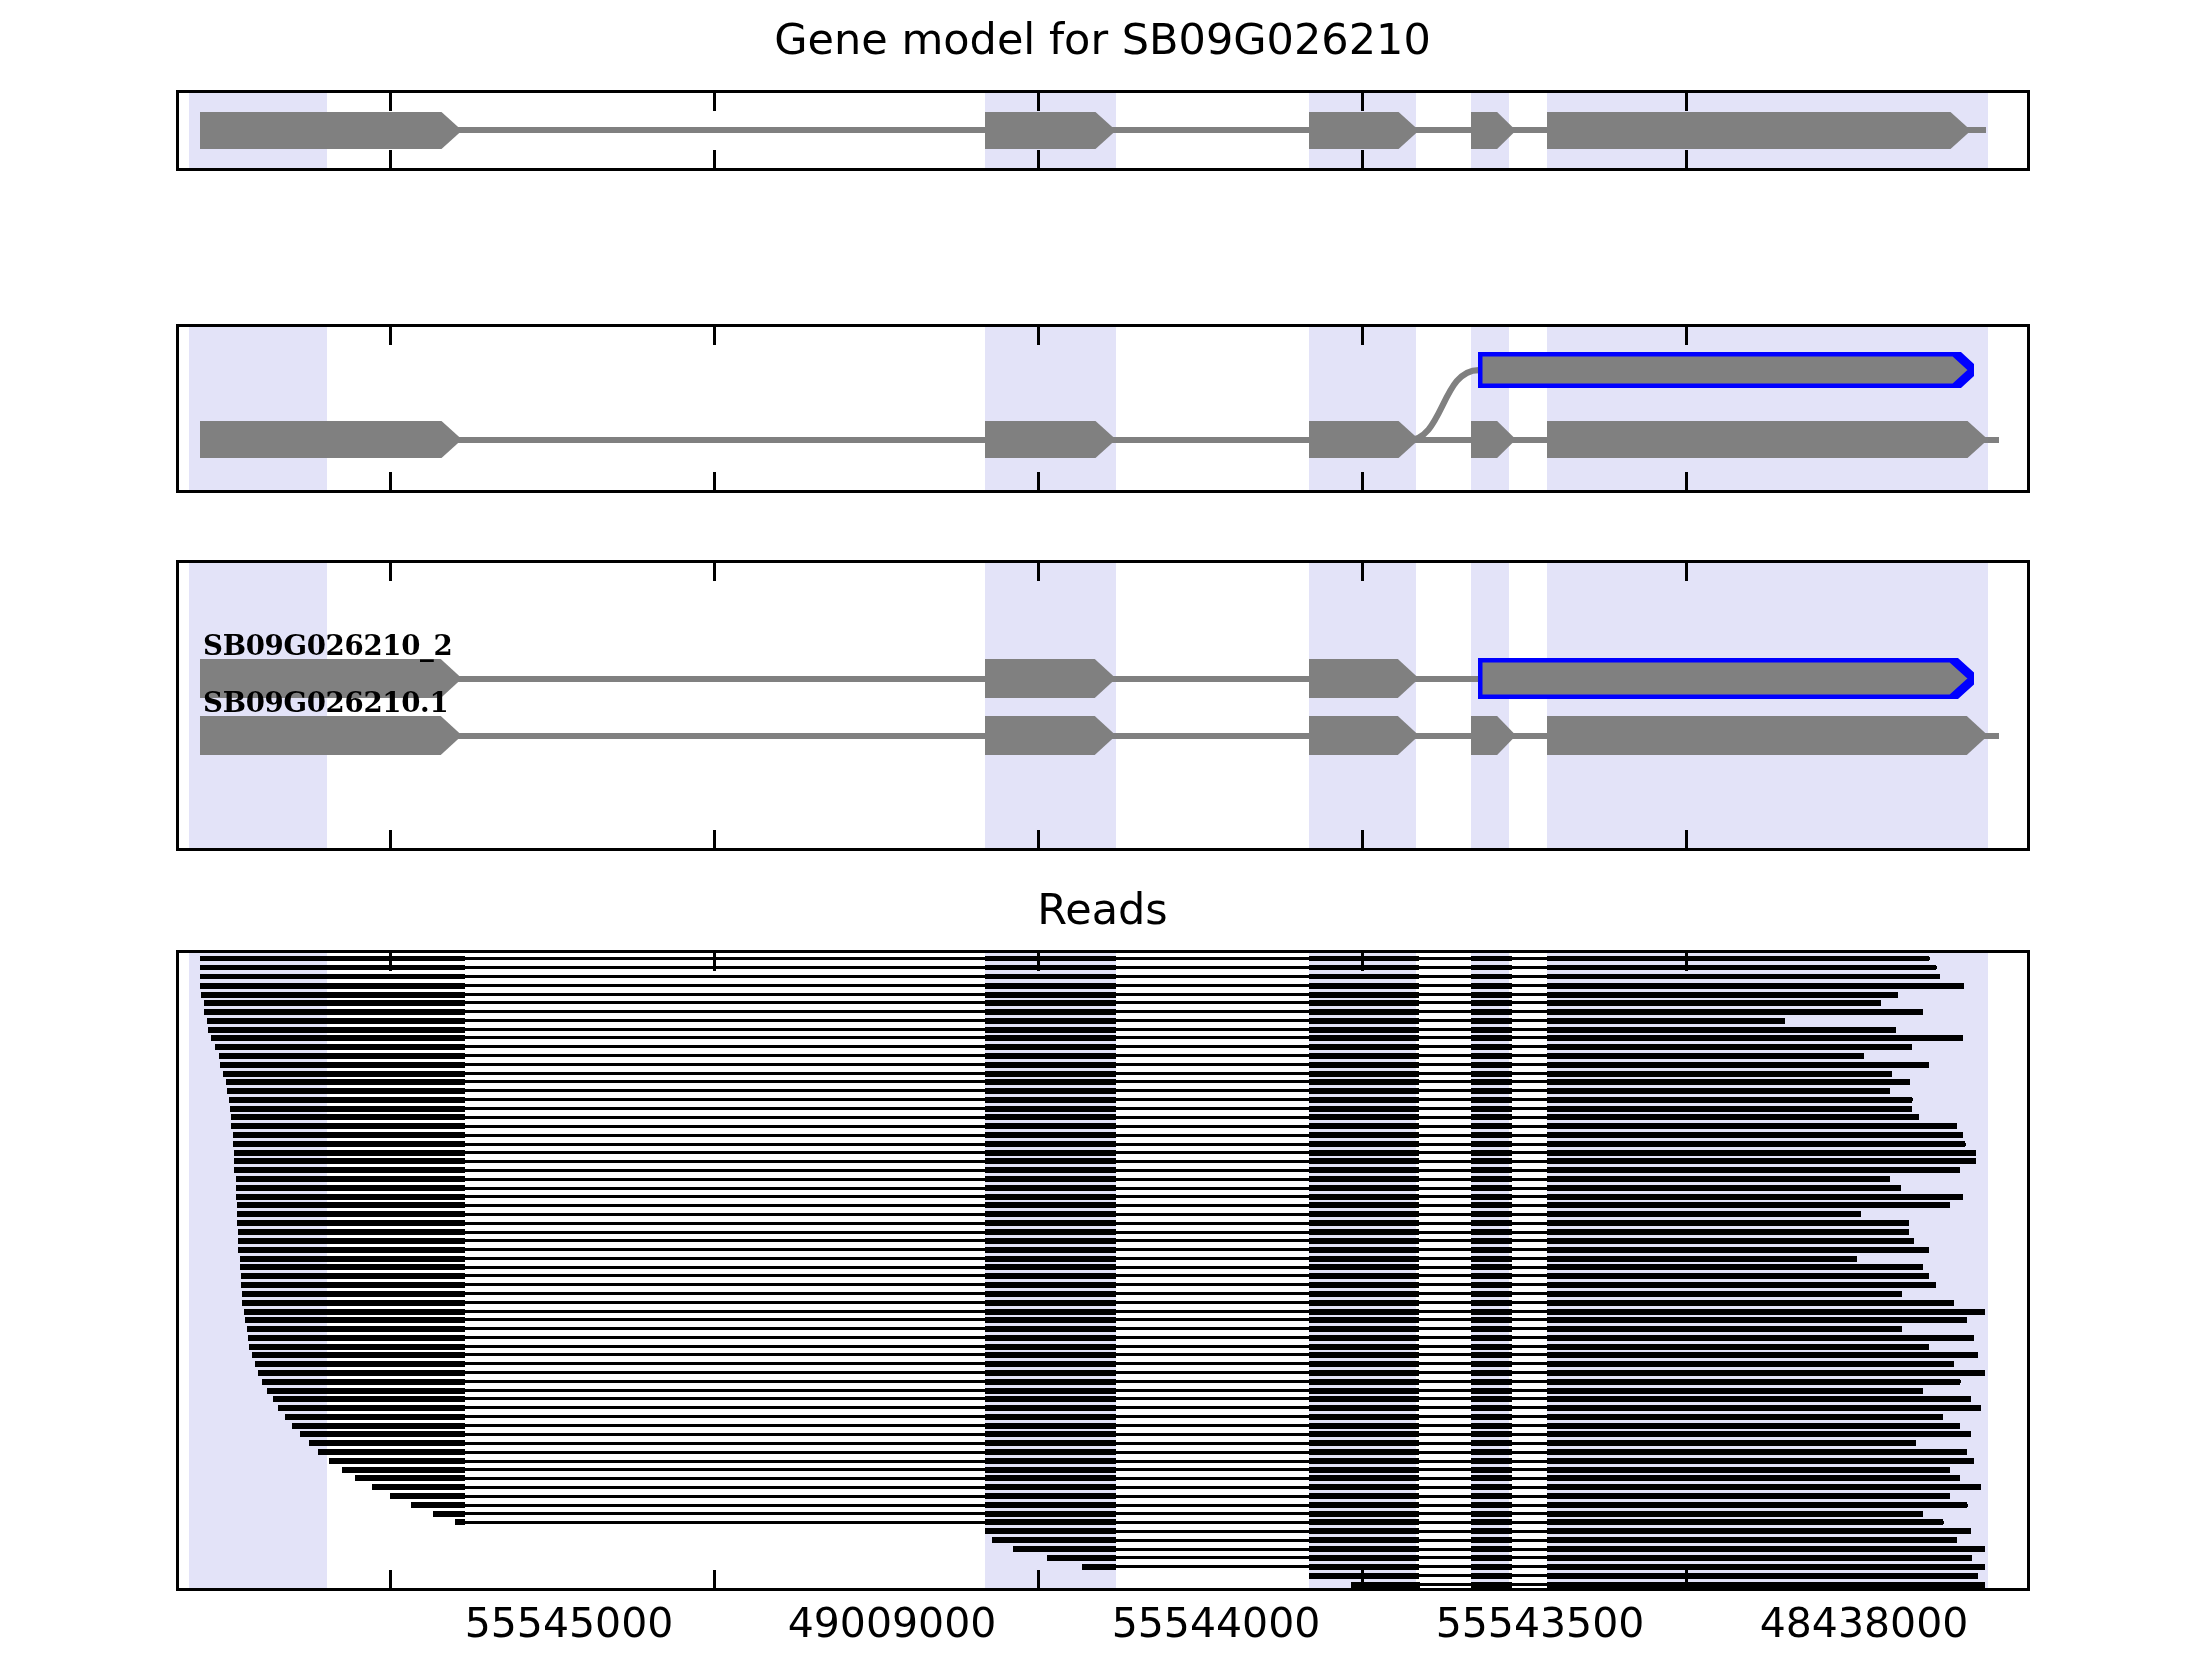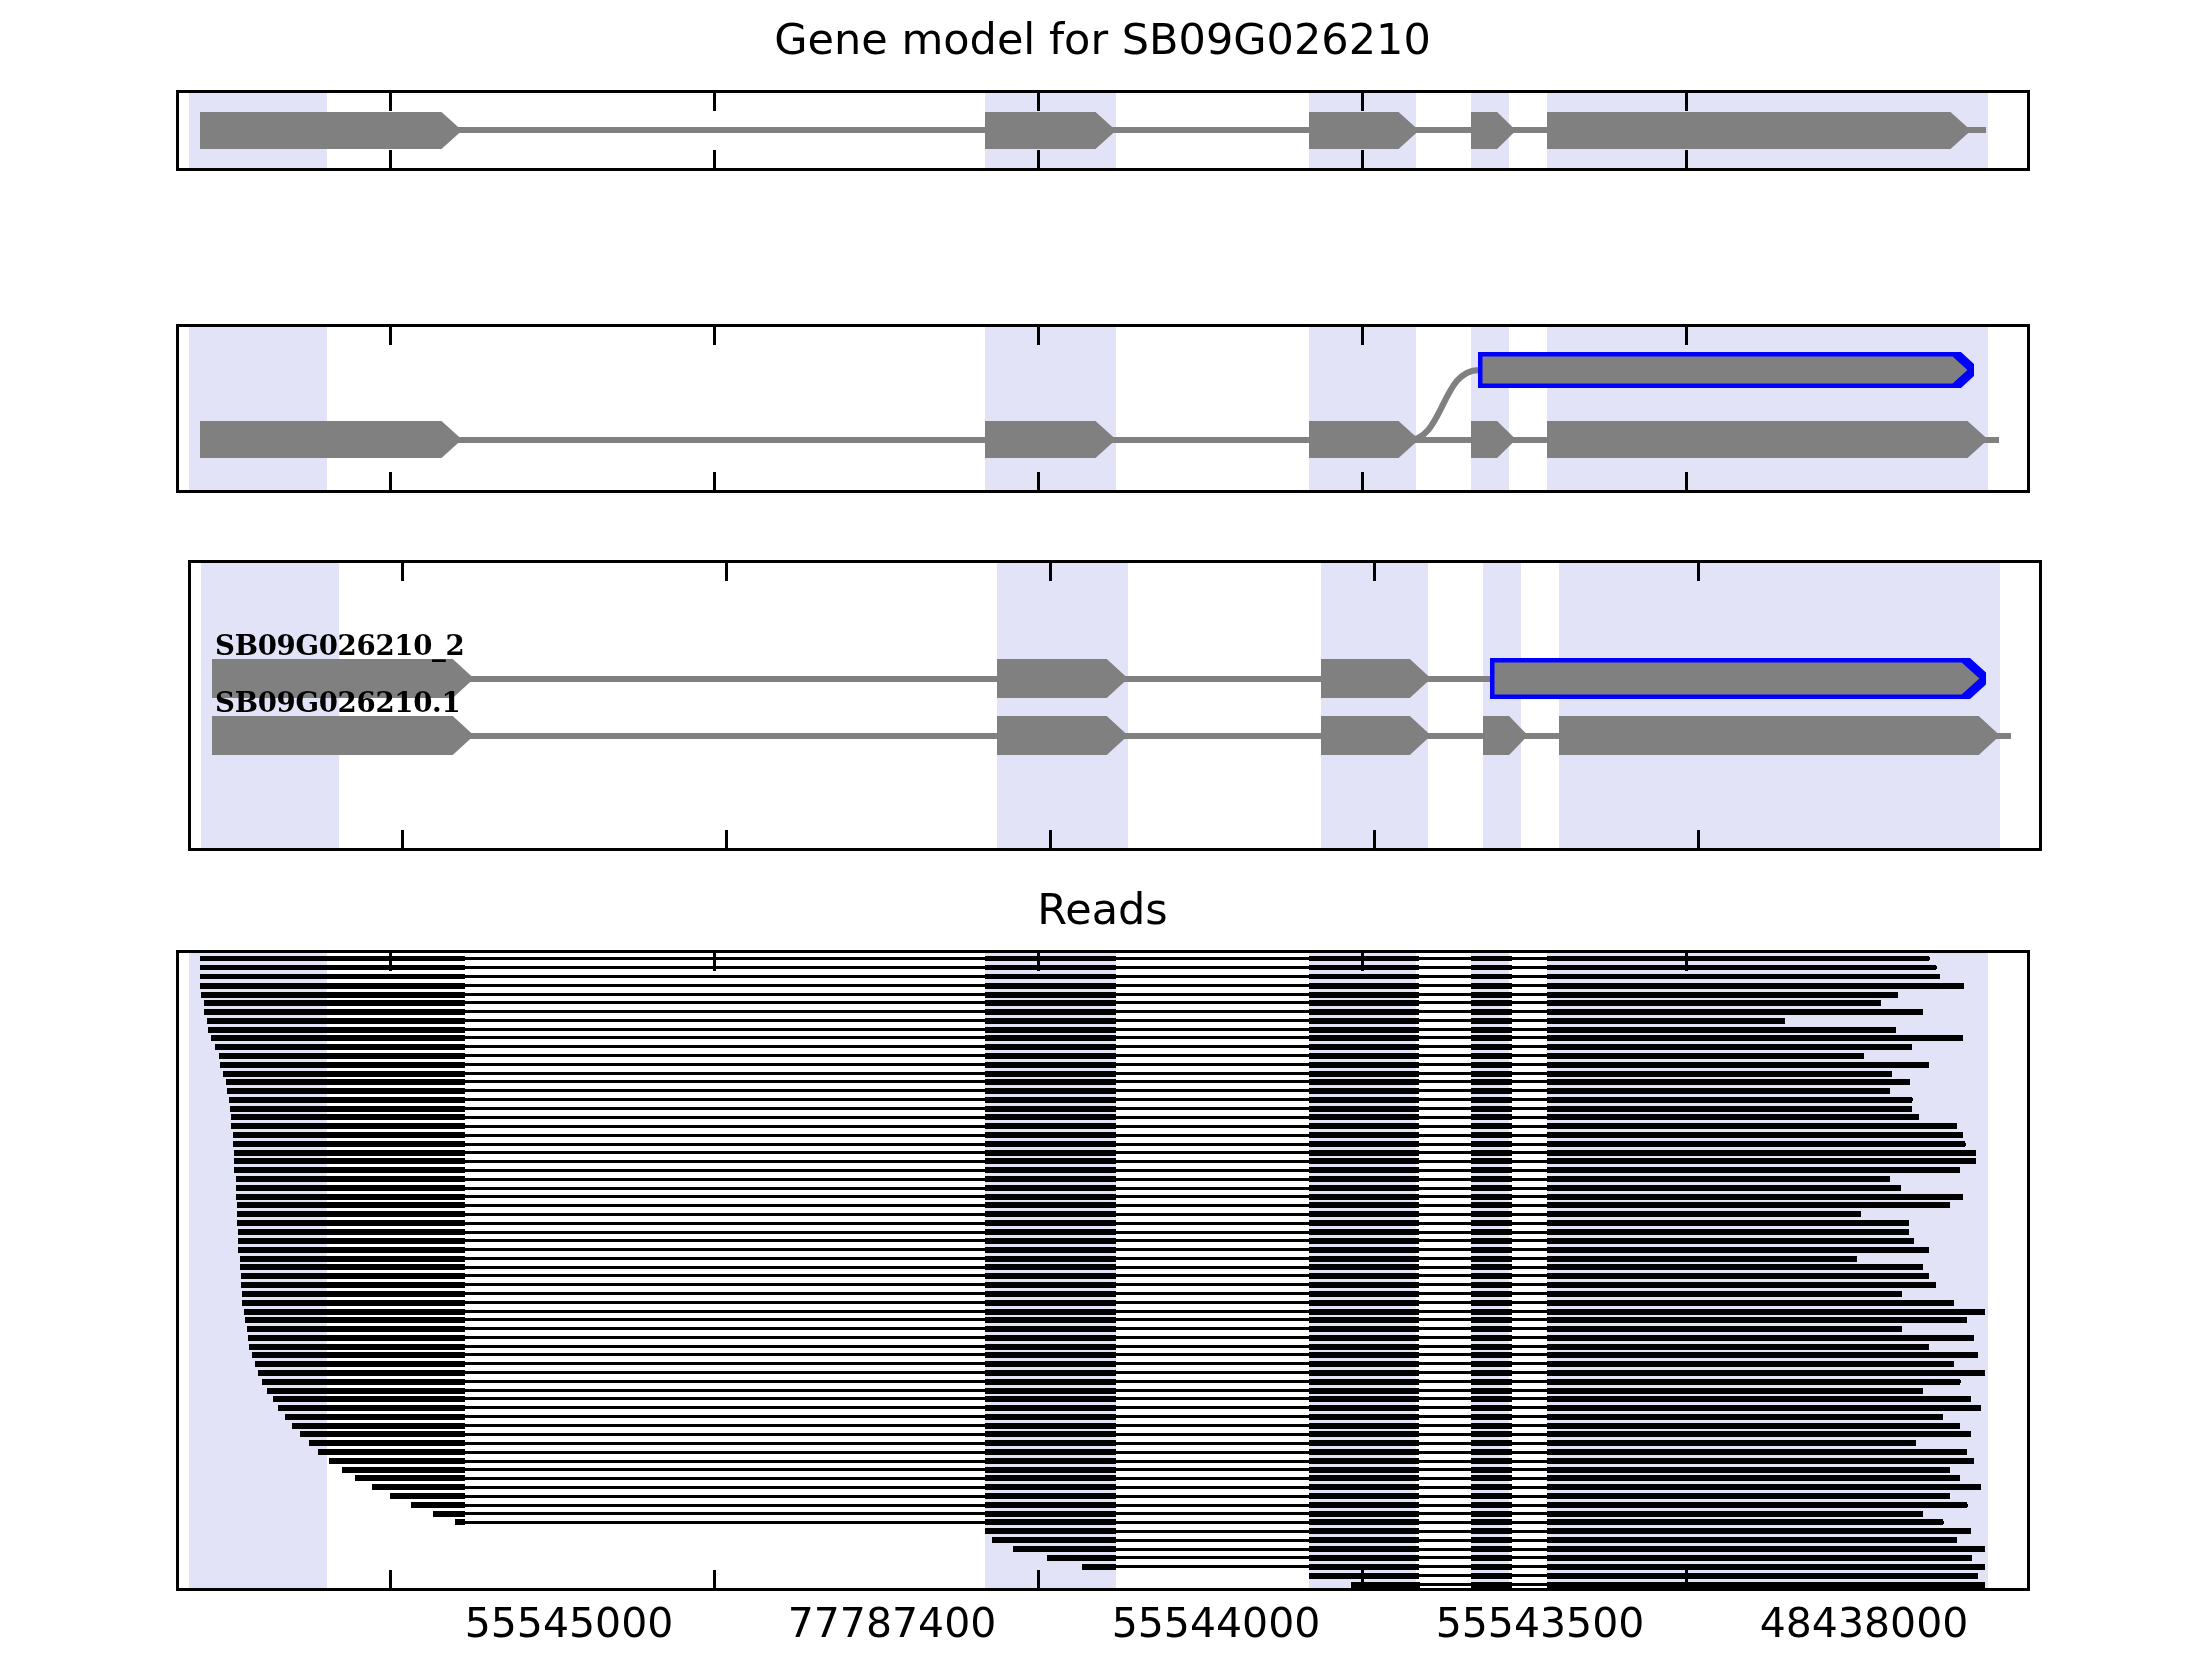--- a/index.html
+++ b/index.html
@@ -185,21 +185,21 @@
       <svg viewBox="0 0 2680 235" preserveAspectRatio="none" style="position: absolute; left: 0px; top: 0px; width: 100%; height: 100%; pointer-events: none;">
         <path d="M 1780 164 C 1835 164, 1830 62, 1885 62" fill="none" stroke="#808080" stroke-width="9"></path>
       </svg>
       <div class="exon arrow" style="left: 1299px; top: 25px; width: 496px; height: 36px;">
         <svg viewBox="0 0 720 52" preserveAspectRatio="none">
           <polygon points="0,0 691.4,0 720,26 691.4,52 0,52" fill="#808080" stroke="#0000ff" stroke-width="9" stroke-linejoin="miter" vector-effect="non-scaling-stroke"></polygon>
         </svg>
       </div>
     </div>
 
-  <div class="panel" id="panel-isoforms" style="left:176px; top:560px; width:1854px; height:291px;margin-left:12px;">
+  <div class="panel" id="panel-isoforms" style="left:176px; top:560px; width:1854px; height:291px;">
       <div class="hl-band" style="left: 10.3px; width: 138px; background: rgb(227, 227, 248);"></div>
       <div class="hl-band" style="left: 806px; width: 131px; background: rgb(227, 227, 248);"></div>
       <div class="hl-band" style="left: 1130px; width: 107px; background: rgb(227, 227, 248);"></div>
       <div class="hl-band" style="left: 1292px; width: 38px; background: rgb(227, 227, 248);"></div>
       <div class="hl-band" style="left: 1368px; width: 441px; background: rgb(227, 227, 248);"></div>
       <div class="tick tick-top" style="left: 210px;"></div>
       <div class="tick tick-bot" style="left: 210px;"></div>
       <div class="tick tick-top" style="left: 534px;"></div>
       <div class="tick tick-bot" style="left: 534px;"></div>
       <div class="tick tick-top" style="left: 858px;"></div>
@@ -696,20 +696,20 @@
       <div class="read" style="left: 1292px; width: 41px; top: 620px; height: 5.5px; background: rgb(0, 0, 0);"></div>
       <div class="read" style="left: 1368px; width: 431px; top: 620px; height: 5.5px; background: rgb(0, 0, 0);"></div>
       <div class="read-thin" style="left: 1172px; width: 634px; top: 630px; background: rgb(0, 0, 0);"></div>
       <div class="read" style="left: 1172px; width: 69px; top: 629px; height: 5.5px; background: rgb(0, 0, 0);"></div>
       <div class="read" style="left: 1292px; width: 41px; top: 629px; height: 5.5px; background: rgb(0, 0, 0);"></div>
       <div class="read" style="left: 1368px; width: 438px; top: 629px; height: 5.5px; background: rgb(0, 0, 0);"></div>
     </div>
 
   <div id="xticks">
       <div class="xtick-label" style="left: 569px; top: 1599px;">55545000</div>
-      <div class="xtick-label" style="left: 892px; top: 1599px;">77787400</div>
+      <div class="xtick-label" style="left: 892px; top: 1599px;">49009000</div>
       <div class="xtick-label" style="left: 1216px; top: 1599px;">55544000</div>
       <div class="xtick-label" style="left: 1540px; top: 1599px;">55543500</div>
       <div class="xtick-label" style="left: 1864px; top: 1599px;">48438000</div>
     </div>
 
 </div>
 
 
 </body></html>

